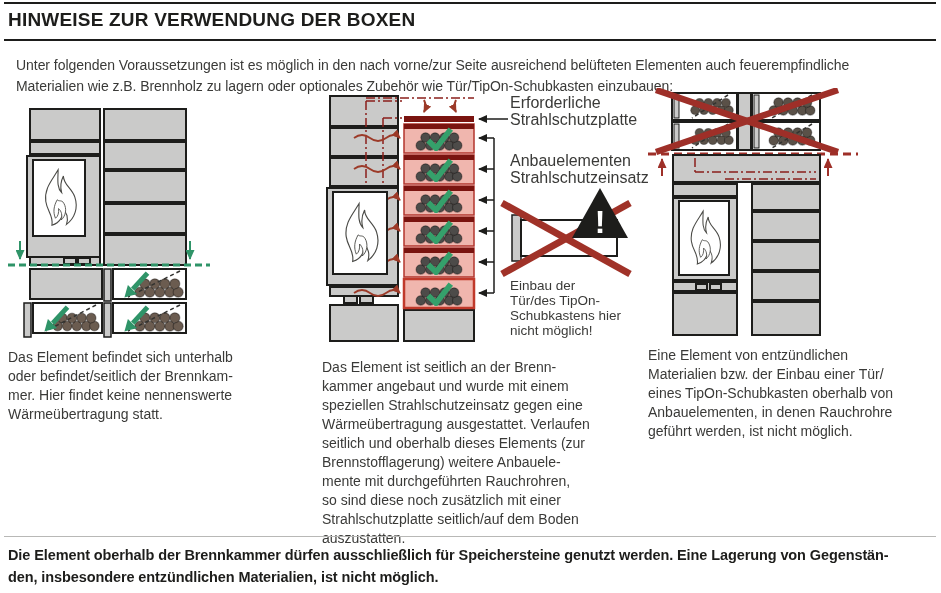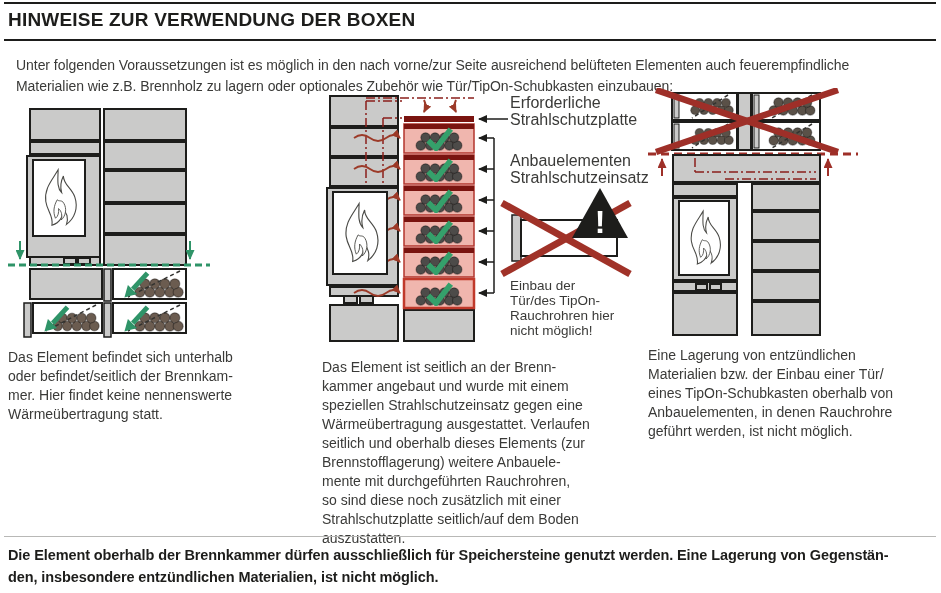--- a/index.html
+++ b/index.html
@@ -246,21 +246,21 @@
           <text x="278" y="145" text-anchor="middle" font-size="32" font-weight="bold" fill="#ffffff">!</text>
         </g>
       </g>
     </svg>
     <div class="fig-label label-plate">Erforderliche
 Strahlschutzplatte</div>
     <div class="fig-label label-insert">Anbauelementen
 Strahlschutzeinsatz</div>
     <div class="fig-label label-warning">Einbau der
 Tür/des TipOn-
-Rauchrohren hier
+Schubkastens hier
 nicht möglich!</div>
     <figcaption>Das Element ist seitlich an der Brenn-
 kammer angebaut und wurde mit einem
 speziellen Strahlschutzeinsatz gegen eine
 Wärmeübertragung ausgestattet. Verlaufen
 seitlich und oberhalb dieses Elements (zur
 Brennstofflagerung) weitere Anbauele-
 mente mit durchgeführten Rauchrohren,
 so sind diese noch zusätzlich mit einer
 Strahlschutzplatte seitlich/auf dem Boden
@@ -322,21 +322,21 @@
       <g stroke="#8a1f1b" stroke-width="1.5" stroke-dasharray="9 3 2 3" fill="none">
         <path d="M47,70 V84"></path>
           <path d="M47,84 H168"></path>
           <path d="M77,91 H168"></path>
       </g>
       <g>
         <rect x="31" y="113" width="50" height="74" fill="#ffffff" stroke="#1d1d1b" stroke-width="2"></rect>
         <use href="#sym-flame" x="35" y="118" width="42" height="64"></use>
       </g>
     </svg>
-    <figcaption>Eine Lagerung von entzündlichen
+    <figcaption>Eine Element von entzündlichen
 Materialien bzw. der Einbau einer Tür/
 eines TipOn-Schubkasten oberhalb von
 Anbauelementen, in denen Rauchrohre
 geführt werden, ist nicht möglich.</figcaption>
   </figure>
 
   <div class="rule rule-footer"></div>
   <p class="footer-text">Die Element oberhalb der Brennkammer dürfen ausschließlich für Speichersteine genutzt werden. Eine Lagerung von Gegenstän-
 den, insbesondere entzündlichen Materialien, ist nicht möglich.</p>
 

